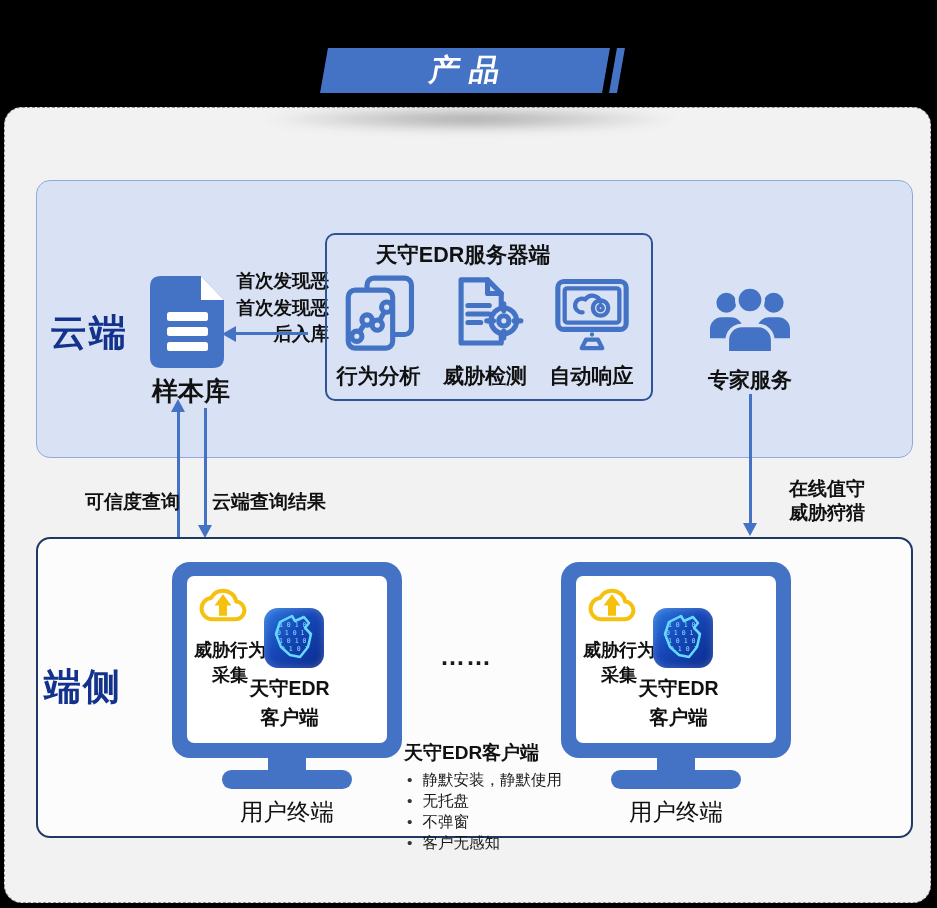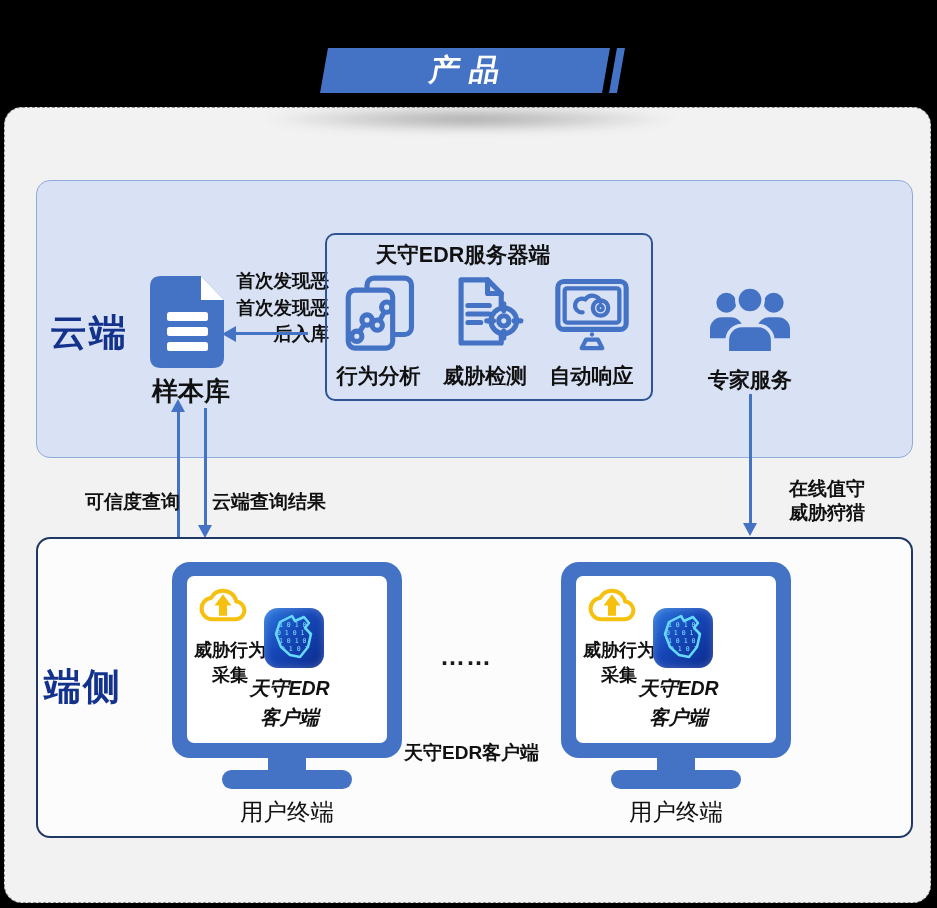--- a/index.html
+++ b/index.html
@@ -75,21 +75,21 @@
   .screen{position:absolute;left:15px;top:14px;width:200px;height:167px;background:#fff;border-radius:7px;}
   .neck{position:absolute;left:96px;top:196px;width:38px;height:14px;background:#4472C4;}
   .base{position:absolute;left:50px;top:208px;width:130px;height:19px;background:#4472C4;border-radius:9.5px;}
   .cloud-up-icon{position:absolute;left:26px;top:18px;width:50px;height:46px;}
   .collect-label{position:absolute;left:6px;top:64px;width:104px;text-align:center;font-size:18px;font-weight:bold;color:#111;line-height:24.5px;margin-top:12px;}
   .app-icon{
     position:absolute;left:92px;top:46px;width:60px;height:60px;border-radius:14px;
     background:linear-gradient(135deg,#2E7BE0 0%,#1647B8 45%,#0A2A8C 100%);
     box-shadow:inset 0 0 8px rgba(255,255,255,.25);
   }
-  .client-label{position:absolute;left:55px;top:112px;width:125px;text-align:center;font-size:19.5px;font-weight:bold;color:#111;line-height:29px;font-style:italic;}
+  .client-label{position:absolute;left:55px;top:112px;width:125px;text-align:center;font-size:19.5px;font-weight:bold;color:#111;line-height:29px;}
   .terminal-label{position:absolute;left:0;top:234px;width:230px;text-align:center;font-size:23.5px;font-weight:normal;color:#111;}
 
   .ellipsis{left:440px;top:642px;font-size:25px;font-weight:bold;color:#1a1a1a;letter-spacing:1px;}
 
   .notes{left:404px;top:740px;width:180px;}
   .notes-title{font-size:19px;font-weight:bold;color:#111;}
   .notes-list{list-style:none;margin:3px 0 0 0;padding:0;}
   .notes-list li{font-size:15.5px;color:#1a1a1a;line-height:21px;white-space:nowrap;}
   .notes-list li::before{content:"•";margin:0 10px 0 3px;color:#333;}
 </style>
@@ -290,15 +290,21 @@
     </div>
     <div class="client-label">
       <div>天守EDR</div>
       <div>客户端</div>
     </div>
     <div class="terminal-label">用户终端</div>
   </div>
 
   <div class="abs notes">
     <div class="notes-title">天守EDR客户端</div>
+    <ul class="notes-list">
+      <li>静默安装，静默使用</li>
+      <li>无托盘</li>
+      <li>不弹窗</li>
+      <li>客户无感知</li>
+    </ul>
   </div>
 
 </div>
 
 </body></html>

